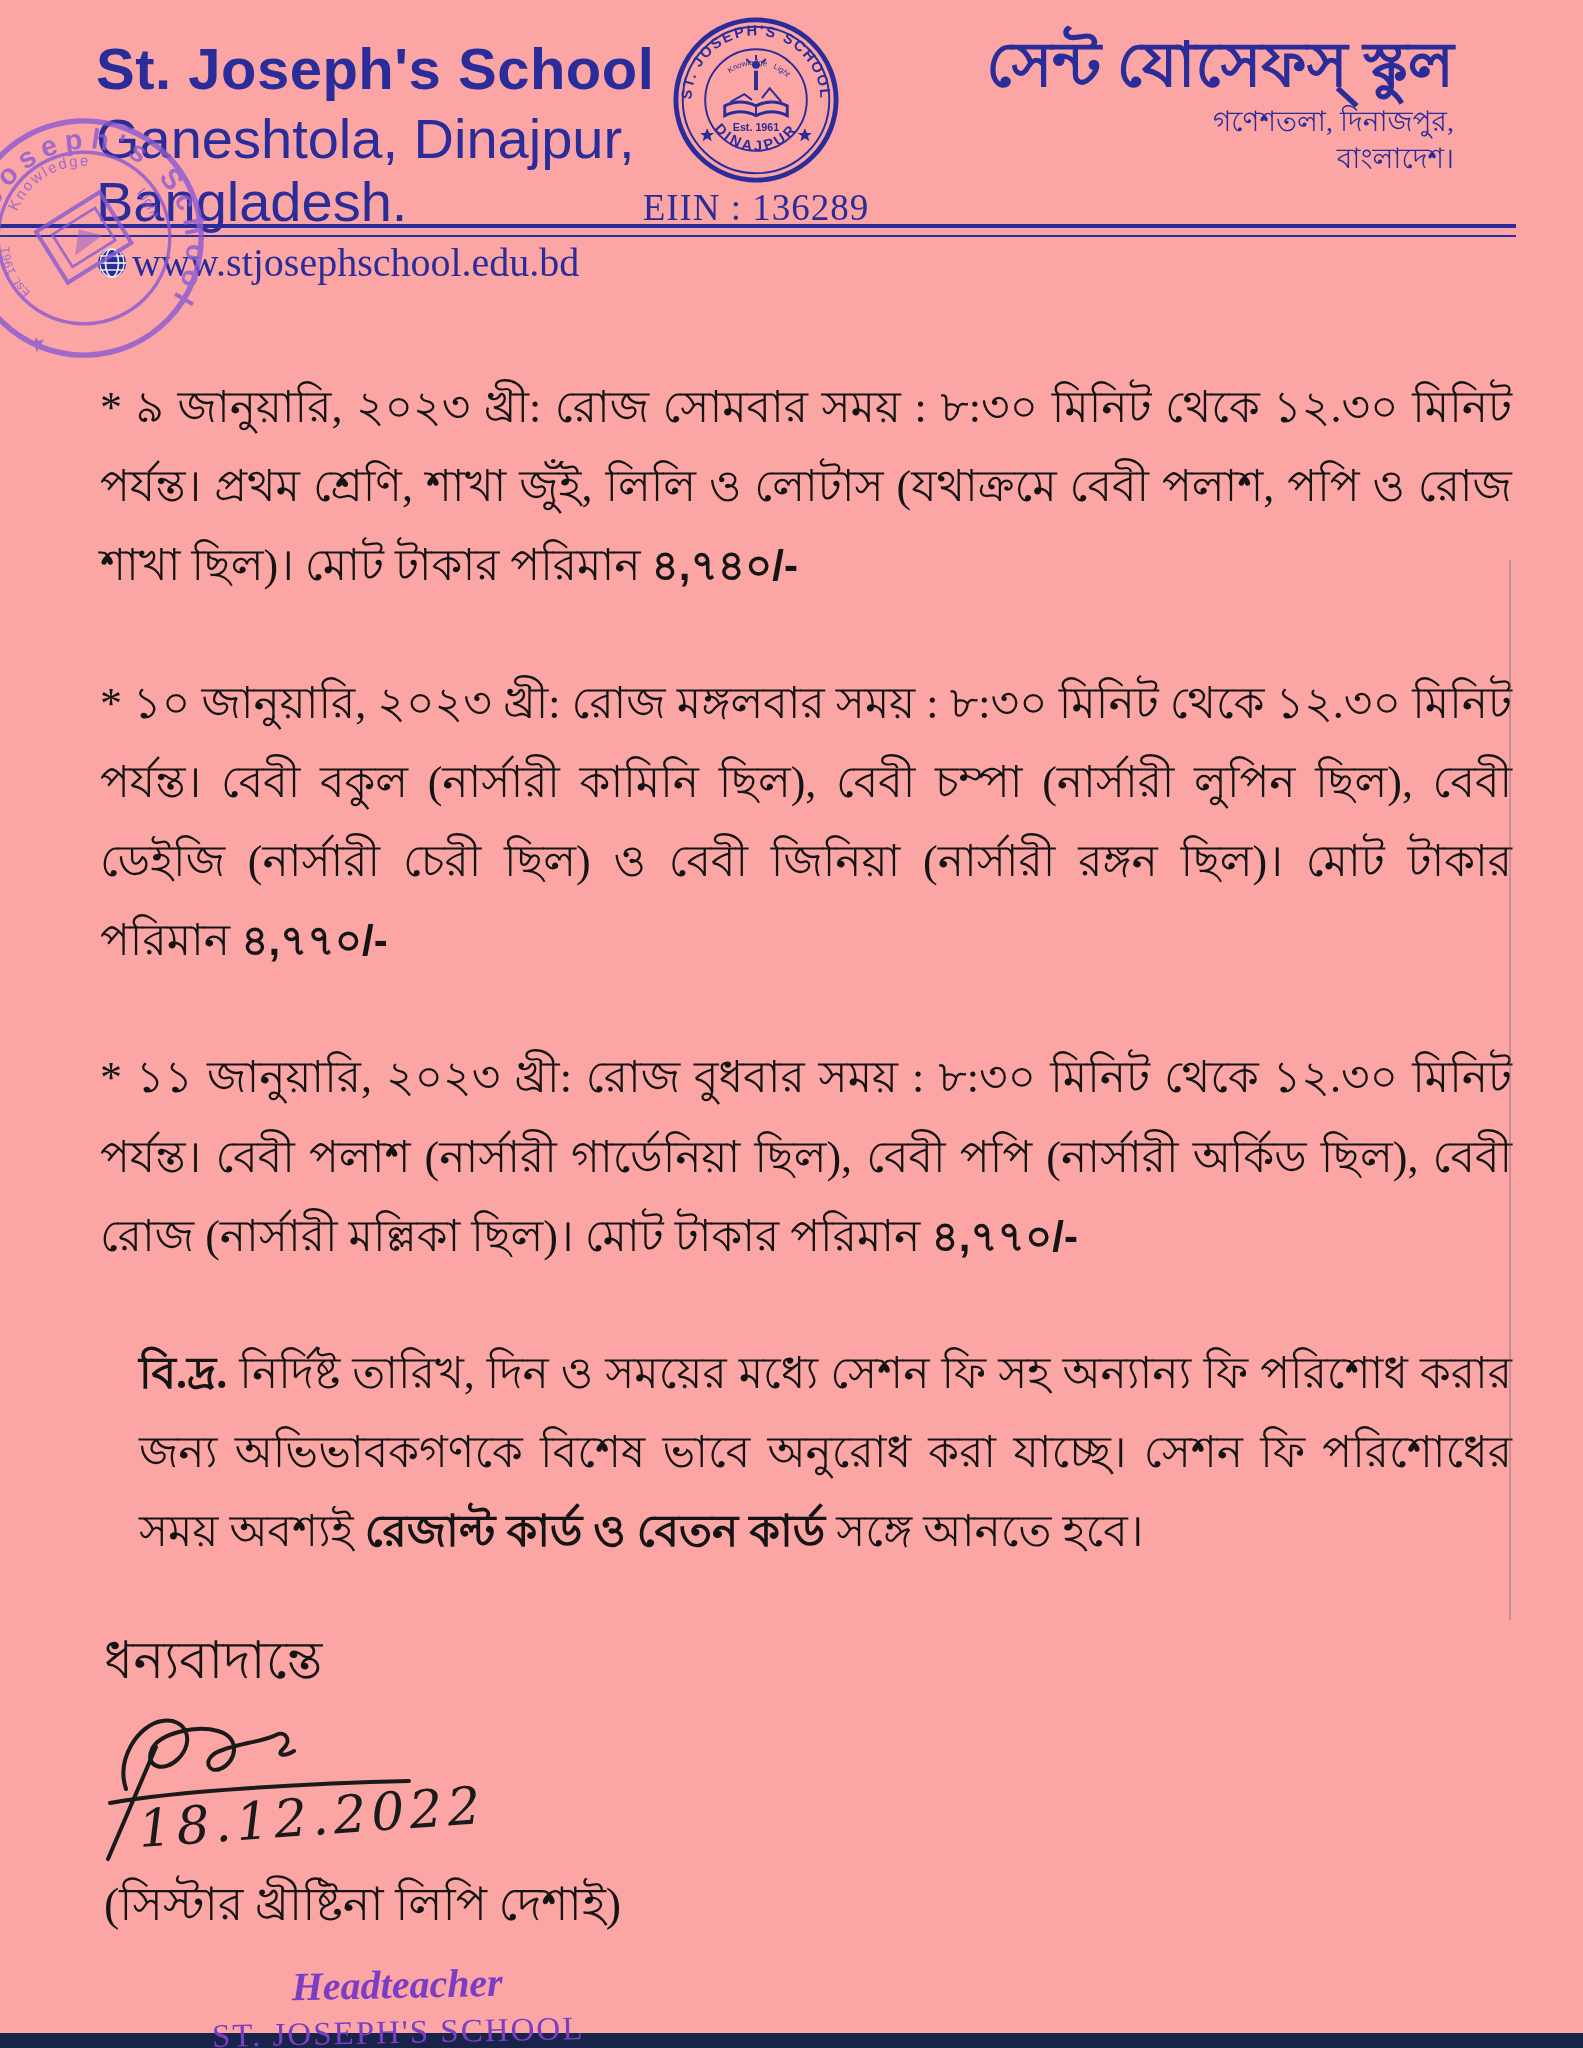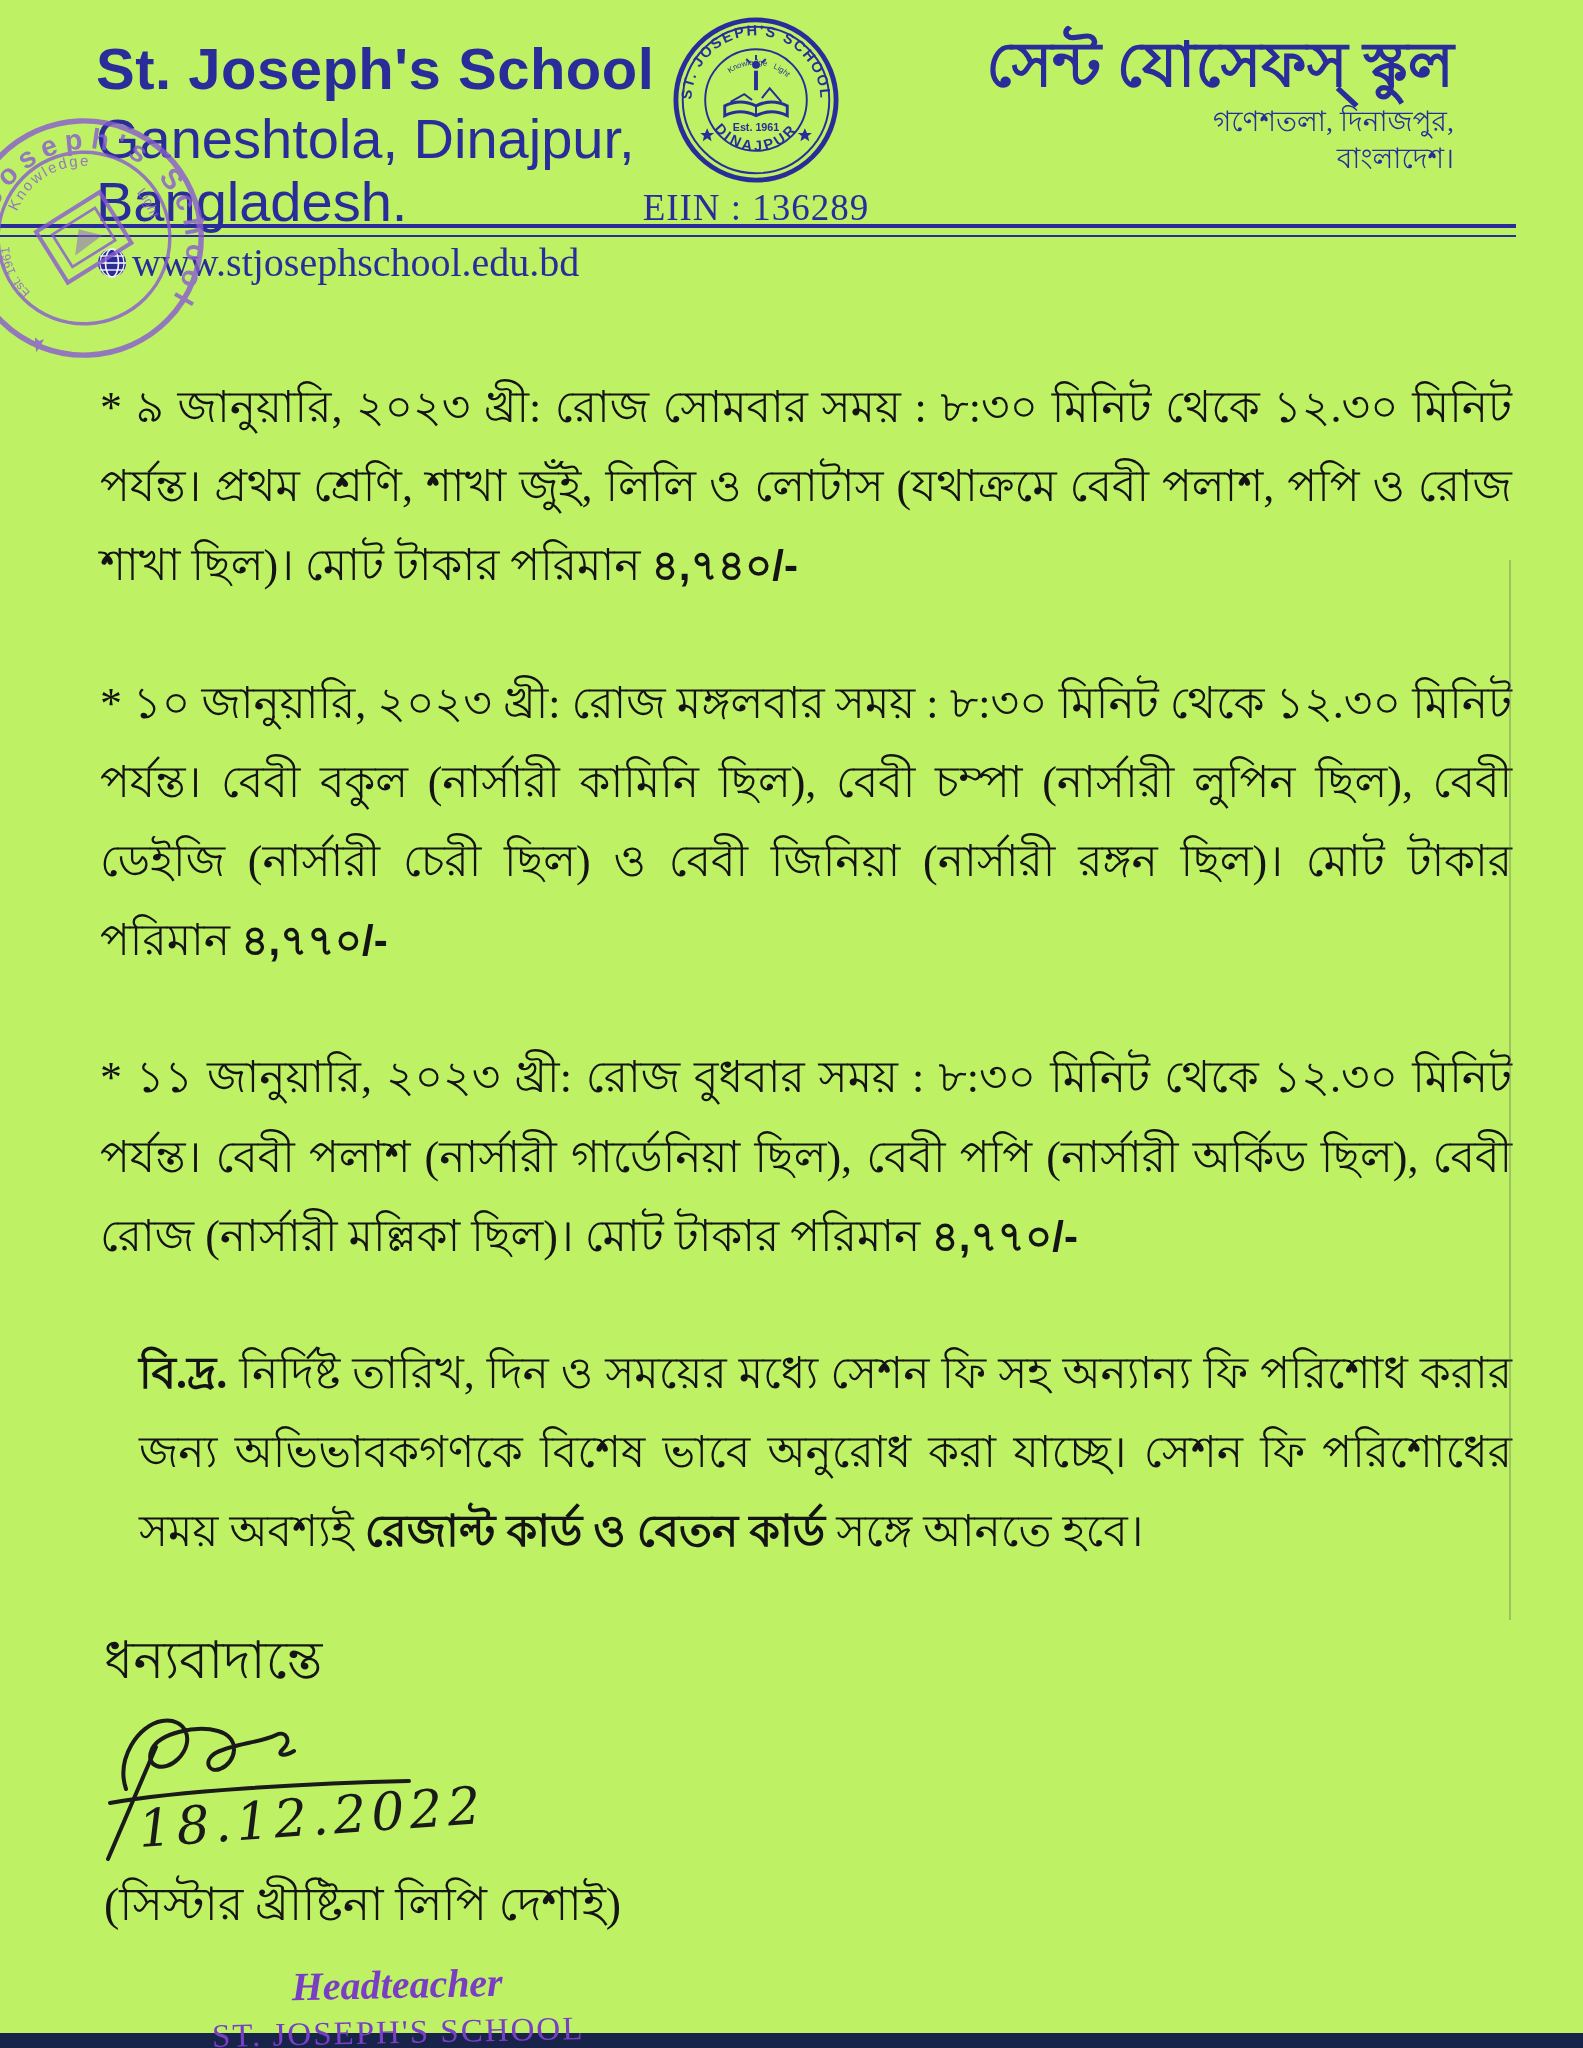--- a/index.html
+++ b/index.html
@@ -1,18 +1,18 @@
 <!DOCTYPE html>
 <html><head>
 <meta charset="utf-8">
 <style>
   html,body { margin:0; padding:0; background:#d8d8d8; }
   .page {
     position:relative; width:1583px; height:2048px;
-    background:#bef264; overflow:hidden;
+    background:#fca5a5; overflow:hidden;
     font-family:"Liberation Serif", serif; color:#151515;
   }
 
   
   .hdr-en { position:absolute; left:96px; top:40px; color:#2a2d99; }
   .hdr-en .name { font-family:"Liberation Sans", sans-serif; font-weight:bold; font-size:58px; letter-spacing:0.5px; line-height:1.0; }
   .hdr-en .addr { font-family:"Liberation Sans", sans-serif; font-size:56px; line-height:1.12; margin-top:10px; }
   .site-row { display:flex; align-items:center; gap:4px; margin-top:6px; font-size:40px; }
   .globe { width:32px; height:32px; }
 

